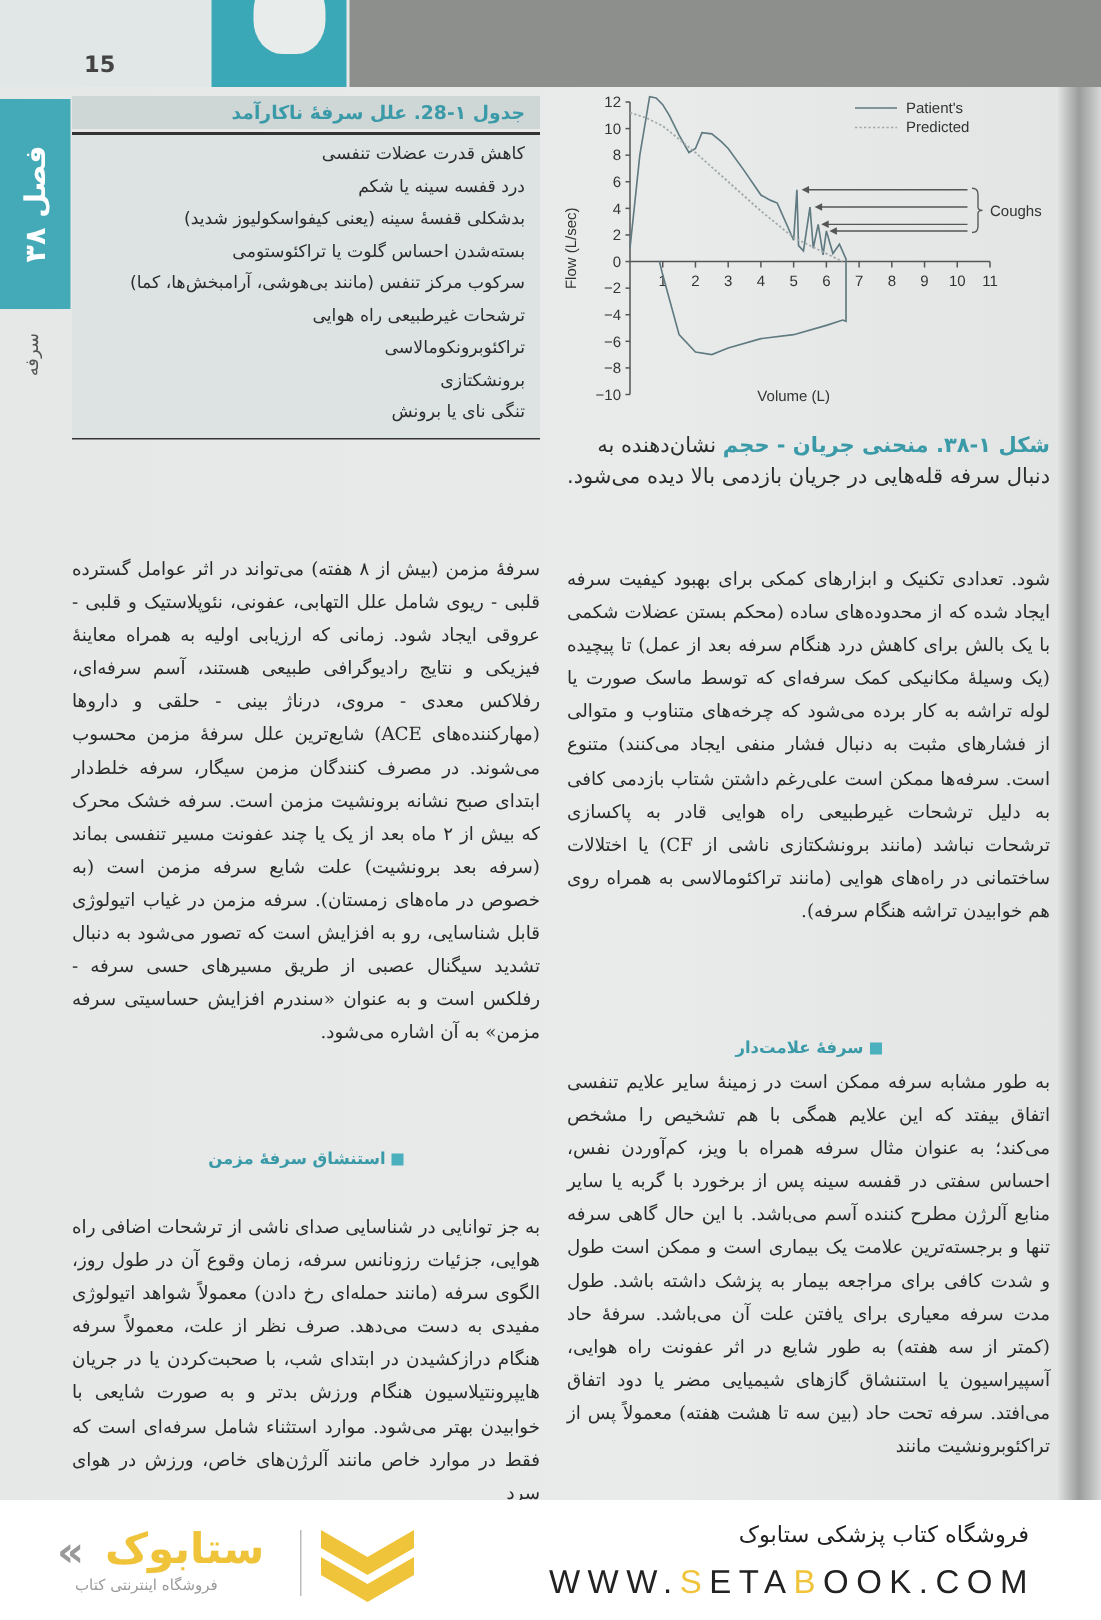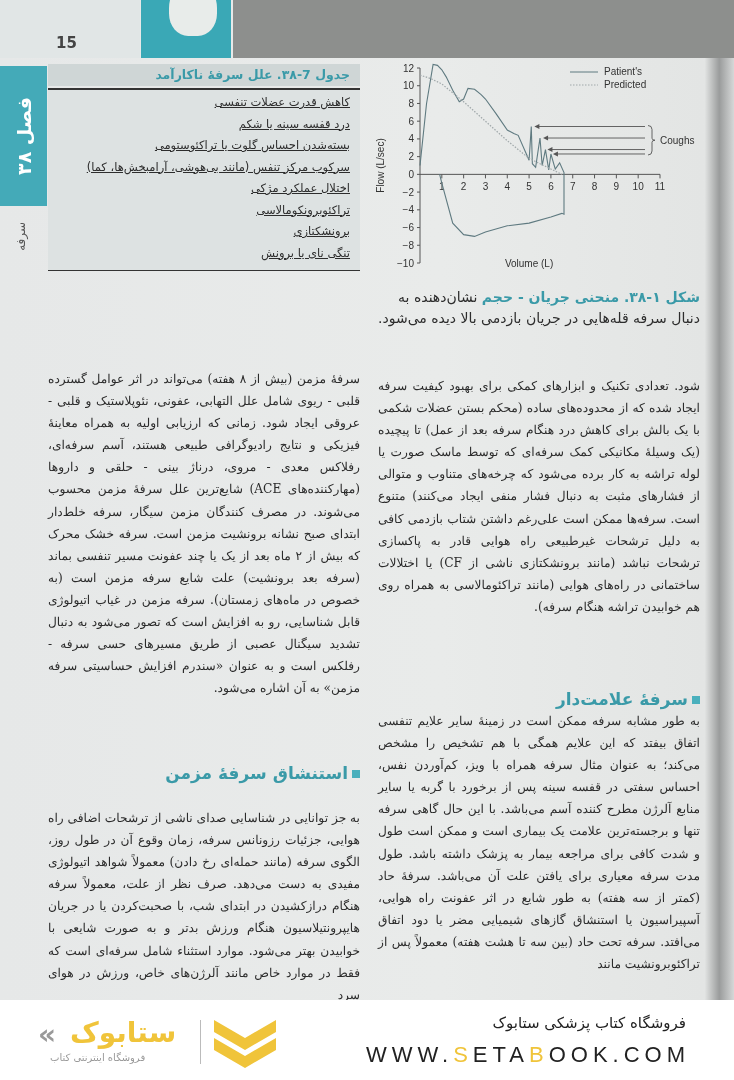--- a/index.html
+++ b/index.html
@@ -25,29 +25,29 @@
   
   .chapter-tab { position: absolute; left: 0; top: 66px; width: 47px; height: 140px; background: #44aab8; display: flex; align-items: center; justify-content: center; }
   .chapter-tab span { writing-mode: vertical-rl; transform: rotate(180deg); color: #fff; font-size: 19px; font-weight: bold; letter-spacing: 1px; }
   .side-label { position: absolute; left: 14px; top: 222px; writing-mode: vertical-rl; transform: rotate(180deg); font-size: 12px; color: #555; }
 
   
   .table-box { position: absolute; left: 48px; top: 64px; width: 312px; }
   .table-title { background: #cfd6d6; color: #3a9aa8; font-size: 12.5px; padding: 3px 10px 4px 6px; text-align: right; direction: rtl; font-weight: bold; }
   .table-rule { height: 2px; background: #333; margin-top: 2px; }
   .table-rows { background: #dde2e2; padding: 2px 10px 6px 6px; }
-  .table-row { direction: rtl; text-align: right; font-size: 11.5px; line-height: 21.5px; color: #2d2d2d; text-decoration: underline; }
+  .table-row { direction: rtl; text-align: right; font-size: 11.5px; line-height: 21.5px; color: #2d2d2d; }
   .table-bottom-rule { height: 1px; background: #333; }
 
   
   .col { position: absolute; direction: rtl; text-align: justify; text-align-last: right; font-family: "DejaVu Serif", serif; font-size: 12.2px; line-height: 22.1px; color: #2b2b2b; }
   .col p { margin: 0; }
   .col-left { left: 48px; width: 312px; top: 368px; }
   .col-right { left: 378px; width: 322px; top: 360px; margin-top: 15px; }
-  .section-heading { direction: rtl; font-family: "DejaVu Sans", sans-serif; font-size: 17px; color: #3a9aa8; font-weight: bold; text-align: right; line-height: 26px; }
+  .section-heading { direction: rtl; font-family: "DejaVu Sans", sans-serif; font-size: 11px; color: #3a9aa8; font-weight: bold; text-align: center; line-height: 26px; }
   .section-heading .sq { display: inline-block; width: 8px; height: 8px; background: #4ab0bd; margin-left: 4px; vertical-align: middle; }
   .h-left { position: absolute; left: 48px; width: 312px; top: 760px; }
   .col-left-2 { left: 48px; width: 312px; top: 783px; margin-top: 24px; }
   .h-right { position: absolute; left: 378px; width: 322px; top: 686px; }
   .col-right-2 { left: 378px; width: 322px; top: 710px; }
 
   
   .figure { position: absolute; left: 370px; top: 58px; width: 330px; height: 230px; text-align: right; }
   .figure svg { width: 330px; height: 230px; }
   .fig-caption { position: absolute; left: 378px; top: 287px; width: 322px; direction: rtl; text-align: right; font-size: 14px; line-height: 21px; color: #2d2d2d; }
@@ -76,28 +76,29 @@
       <div class="blob"></div>
     </div>
   <div class="top-gray"></div>
 
   <div class="chapter-tab">
     <span>فصل ۳۸</span>
   </div>
   <div class="side-label">سرفه</div>
 
   <div class="table-box">
-    <div class="table-title">جدول 7-۳۸. علل سرفهٔ ناکارآمد</div>
+    <div class="table-title">جدول ۱-28. علل سرفهٔ ناکارآمد</div>
     <div class="table-rule"></div>
     <div class="table-rows">
       <div class="table-row">کاهش قدرت عضلات تنفسی</div>
       <div class="table-row">درد قفسه سینه یا شکم</div>
+      <div class="table-row">بدشکلی قفسهٔ سینه (یعنی کیفواسکولیوز شدید)</div>
       <div class="table-row">بسته‌شدن احساس گلوت یا تراکئوستومی</div>
       <div class="table-row">سرکوب مرکز تنفس (مانند بی‌هوشی، آرامبخش‌ها، کما)</div>
-      <div class="table-row">اختلال عملکرد مژکی</div>
+      <div class="table-row">ترشحات غیرطبیعی راه هوایی</div>
       <div class="table-row">تراکئوبرونکومالاسی</div>
       <div class="table-row">برونشکتازی</div>
       <div class="table-row">تنگی نای یا برونش</div>
     </div>
     <div class="table-bottom-rule"></div>
   </div>
 
   <div class="figure">
     <svg id="chart-svg" viewBox="0 0 330 230">
         <line x1="50" y1="10" x2="50" y2="205" stroke="#555" stroke-width="1"></line>

